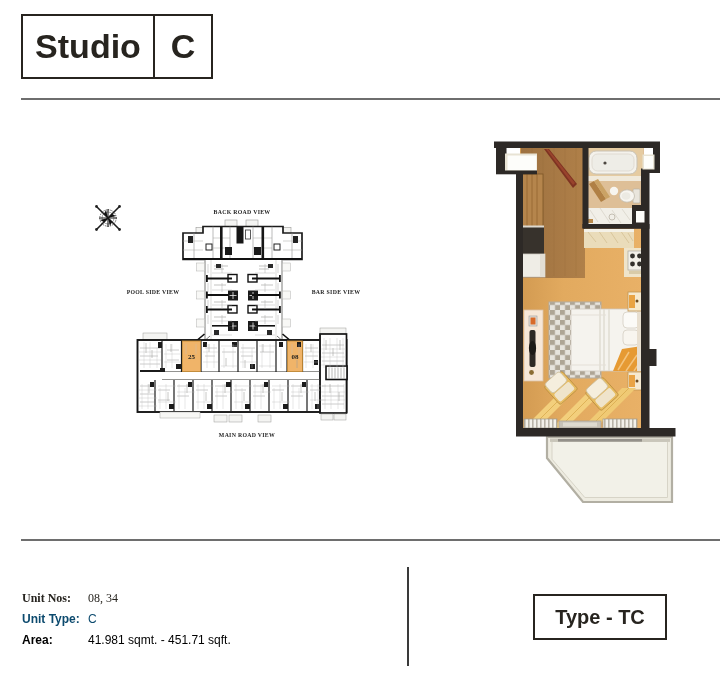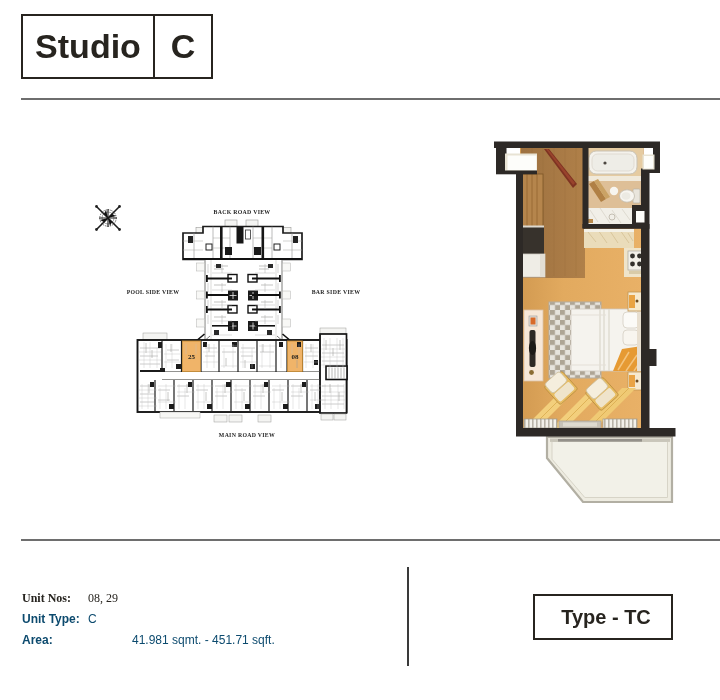--- a/index.html
+++ b/index.html
@@ -407,23 +407,23 @@
 
       <rect x="632" y="205" width="16" height="21"></rect>
       <rect x="636" y="211" width="8.5" height="11.5" fill="#fdfdfa"></rect>
 
       <rect x="516" y="428" width="159.5" height="8.5"></rect>
     </g>
   </svg>
 
   <div class="abs" style="left:21px;top:539px;width:699px;height:2px;background:#6e6e6e;"></div>
 
-  <div class="abs" style="left:22px;top:591px;width:380px;font-size:12px;color:#27241f;font-family:Liberation Serif, serif;"><b>Unit Nos:</b><span style="position:absolute;left:66px;">08, 29</span></div>
+  <div class="abs" style="left:22px;top:591px;width:380px;font-size:12px;color:#27241f;font-family:Liberation Serif, serif;"><b>Unit Nos:</b><span style="position:absolute;left:66px;">08, 34</span></div>
 
   <div class="abs" style="left:22px;top:612px;width:380px;font-size:12px;color:#0c4a6e;"><b>Unit Type:</b><span style="position:absolute;left:66px;">C</span></div>
 
-  <div class="abs" style="left:22px;top:633px;width:380px;font-size:12px;color:#0c4a6e;"><b>Area:</b><span style="position:absolute;left:66px;margin-left:44px;">41.981 sqmt. - 451.71 sqft.</span></div>
+  <div class="abs" style="left:22px;top:633px;width:380px;font-size:12px;color:#000000;"><b>Area:</b><span style="position:absolute;left:66px;">41.981 sqmt. - 451.71 sqft.</span></div>
 
   <div class="abs" style="left:407px;top:567px;width:1.5px;height:99px;background:#3a3a3a;"></div>
 
-  <div class="abs" style="left:533px;top:594px;width:130px;height:42px;border:2.5px solid #27241f;display:flex;align-items:center;justify-content:center;font-weight:bold;font-size:20px;color:#27241f;padding-left:6px;">Type - TC</div>
+  <div class="abs" style="left:533px;top:594px;width:130px;height:42px;border:2.5px solid #27241f;display:flex;align-items:center;justify-content:center;font-weight:bold;font-size:20px;color:#27241f;">Type - TC</div>
 
 </div>
 
 </body></html>

